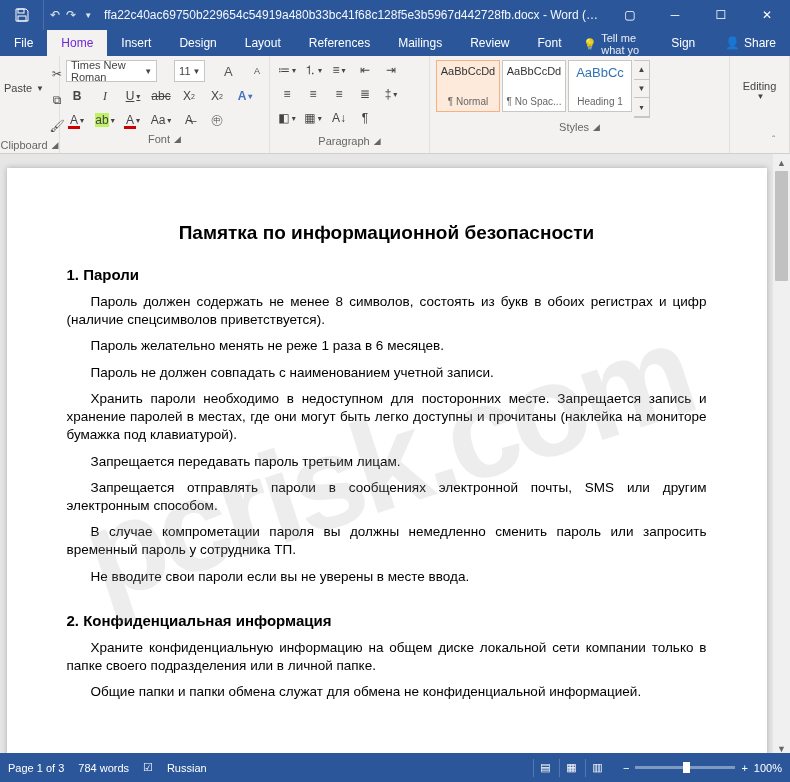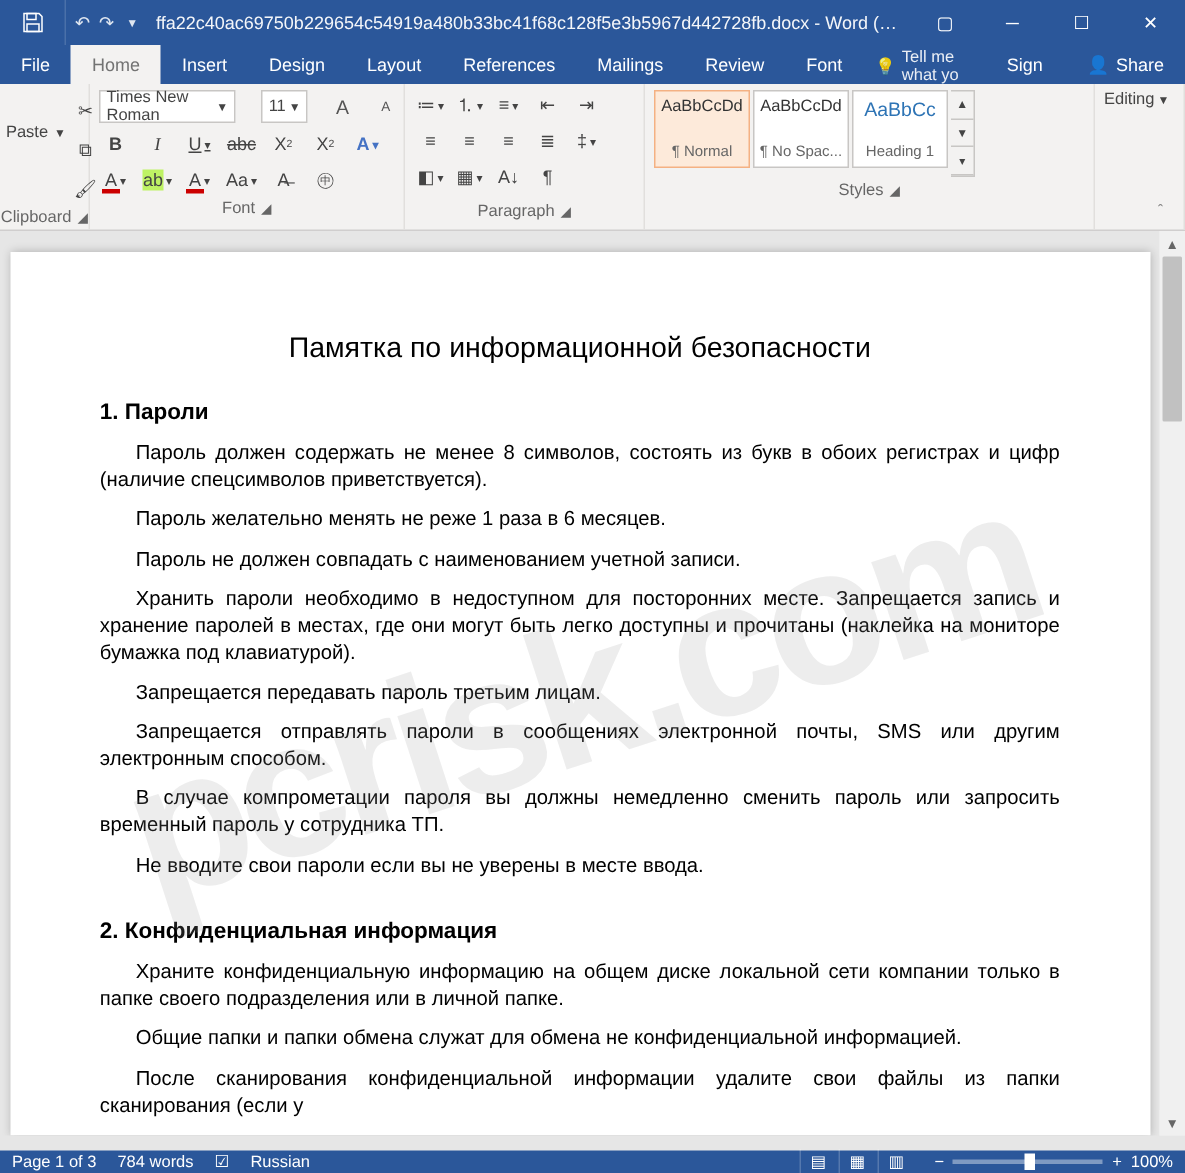--- a/index.html
+++ b/index.html
@@ -6,21 +6,21 @@
 body{width:790px;height:782px;background:#e6e6e6;overflow:hidden;position:relative}
 .titlebar{height:30px;background:#2b579a;display:flex;align-items:center;color:#fff;font-size:12px}
 .titlebar .save-btn{width:44px;height:30px;display:flex;align-items:center;justify-content:center;border-right:1px solid rgba(255,255,255,.15)}
 .titlebar .qat{display:flex;align-items:center;padding:0 6px;gap:6px}
 .titlebar .qat span{opacity:.85}
 .titlebar .title{flex:1;text-align:center;white-space:nowrap;overflow:hidden;text-overflow:ellipsis;padding:0 6px;font-size:12px;opacity:.95}
 .winctrl{display:flex}
 .winctrl div{width:46px;height:30px;display:flex;align-items:center;justify-content:center;font-size:12px}
 .tabs{height:26px;background:#2b579a;display:flex;align-items:flex-end;color:#fff;font-size:12px}
 .tabs .tab{padding:0 14px;height:26px;line-height:26px;cursor:pointer}
-.tabs .tab.active{background:#f3f2f1;color:#737373}
+.tabs .tab.active{background:#f3f2f1;color:#6d28d9}
 .tabs .spacer{flex:1}
 .tabs .tell{display:flex;align-items:center;gap:4px;padding:0 8px;opacity:.9;font-size:11px}
 .tabs .share{padding:0 14px;height:26px;display:flex;align-items:center;gap:4px}
 .ribbon{height:98px;background:#f3f2f1;border-bottom:1px solid #d0cece;display:flex;position:relative;font-size:11px;color:#444}
 .group{display:flex;flex-direction:column;border-right:1px solid #e1dfdd;padding:4px 6px 2px}
 .grouplabel{text-align:center;font-size:11px;color:#666;height:18px;line-height:18px;display:flex;justify-content:center;align-items:center;gap:4px}
 .clip{width:60px}
 .clip .paste{width:38px;height:56px;display:flex;flex-direction:row;align-items:center;justify-content:flex-end;gap:2px;text-align:center;margin:0 auto}
 .clipboardbox{display:flex;gap:2px}
 .font{width:210px}
@@ -35,34 +35,34 @@
 .pararow{display:flex;gap:4px;margin-bottom:4px}
 .styles{flex:1;padding:4px 6px 2px}
 .stylegrid{display:flex;gap:2px;height:58px}
 .stylebox{width:64px;height:52px;border:1px solid #c8c6c4;background:#fff;display:flex;flex-direction:column;justify-content:space-between;padding:4px 2px;text-align:center}
 .stylebox .prev{font-size:11px;color:#333}
 .stylebox.active{border:1px solid #f4b183;background:#fdeada}
 .stylebox .nm{font-size:10px;color:#666;white-space:nowrap;overflow:hidden}
 .stylearrows{width:16px;display:flex;flex-direction:column;border:1px solid #c8c6c4;border-left:none}
 .stylearrows div{flex:1;display:flex;align-items:center;justify-content:center;font-size:8px;border-bottom:1px solid #c8c6c4}
 .edit{width:60px}
-.edit .editbtn{display:flex;flex-direction:row;align-items:center;margin-top:0;font-size:11px}
+.edit .editbtn{display:flex;flex-direction:column;align-items:center;margin-top:20px;font-size:11px}
 .collapse{position:absolute;right:4px;bottom:4px;width:14px;height:14px;font-size:10px;color:#888}
 .docarea{position:absolute;top:154px;bottom:25px;left:0;right:17px;background:#e6e6e6;overflow:hidden;display:flex;justify-content:center}
 .page{width:760px;margin-top:14px;background:#fff;box-shadow:0 0 6px rgba(0,0,0,.25);padding:54px 60px 20px;font-family:"Times New Roman",serif;color:#000;position:relative}
 .wm{position:absolute;inset:0;display:flex;align-items:center;justify-content:center;pointer-events:none}
 .wm span{font-size:130px;font-weight:700;color:rgba(153,153,153,.18);transform:rotate(-18deg);font-family:Arial,sans-serif;letter-spacing:-6px;white-space:nowrap}
-.doc-title{text-align:center;font-weight:normal;font-size:19px;margin-bottom:22px}
+.doc-title{text-align:center;font-weight:bold;font-size:19px;margin-bottom:22px}
 .h1{font-weight:bold;font-size:15px;margin:14px 0 10px}
 .p{font-size:13.5px;line-height:1.35;margin-bottom:8px;text-indent:24px;text-align:justify}
 .vscroll{position:absolute;top:154px;right:0;bottom:25px;width:17px;background:#f0f0f0;display:flex;flex-direction:column}
 .vscroll .arr{height:17px;background:#f0f0f0;display:flex;align-items:center;justify-content:center;font-size:9px;color:#666}
 .vscroll .track{flex:1;position:relative}
 .vscroll .thumb{position:absolute;left:2px;right:2px;top:0;height:110px;background:#c1c1c1;border-radius:1px}
-.statusbar{position:absolute;bottom:0;left:0;right:0;height:15px;background:#2b579a;color:#fff;display:flex;align-items:center;font-size:11px;padding:0 8px;gap:14px}
+.statusbar{position:absolute;bottom:0;left:0;right:0;height:29px;background:#2b579a;color:#fff;display:flex;align-items:center;font-size:11px;padding:0 8px;gap:14px}
 .statusbar .sp{flex:1}
 .statusbar .views{display:flex;gap:2px}
 .statusbar .views div{width:24px;height:18px;display:flex;align-items:center;justify-content:center;border-left:1px solid rgba(255,255,255,.2)}
 .zoom{display:flex;align-items:center;gap:6px}
 .slider{width:100px;height:3px;background:rgba(255,255,255,.4);position:relative}
 .slider .kn{position:absolute;width:7px;height:11px;background:#fff;top:-4px;left:48px}
 .caret{font-size:8px;margin-left:2px}
 svg{display:block}
 .colorbar{display:inline-block;width:12px;height:3px;position:absolute;bottom:1px;left:2px}
 </style>
@@ -252,21 +252,20 @@
     <div class="p">Пароль желательно менять не реже 1 раза в 6 месяцев.</div>
     <div class="p">Пароль не должен совпадать с наименованием учетной записи.</div>
     <div class="p">Хранить пароли необходимо в недоступном для посторонних месте. Запрещается запись и хранение паролей в местах, где они могут быть легко доступны и прочитаны (наклейка на мониторе бумажка под клавиатурой).</div>
     <div class="p">Запрещается передавать пароль третьим лицам.</div>
     <div class="p">Запрещается отправлять пароли в сообщениях электронной почты, SMS или другим электронным способом.</div>
     <div class="p">В случае компрометации пароля вы должны немедленно сменить пароль или запросить временный пароль у сотрудника ТП.</div>
     <div class="p">Не вводите свои пароли если вы не уверены в месте ввода.</div>
     <div class="h1" style="margin-top:26px">2. Конфиденциальная информация</div>
     <div class="p">Храните конфиденциальную информацию на общем диске локальной сети компании только в папке своего подразделения или в личной папке.</div>
     <div class="p">Общие папки и папки обмена служат для обмена не конфиденциальной информацией.</div>
-    <div class="p">После сканирования конфиденциальной информации удалите свои файлы из папки сканирования (если у</div>
   </div>
 </div>
 
 <div class="vscroll">
   <div class="arr">▲</div>
   <div class="track">
       <div class="thumb"></div>
     </div>
   <div class="arr">▼</div>
 </div>

